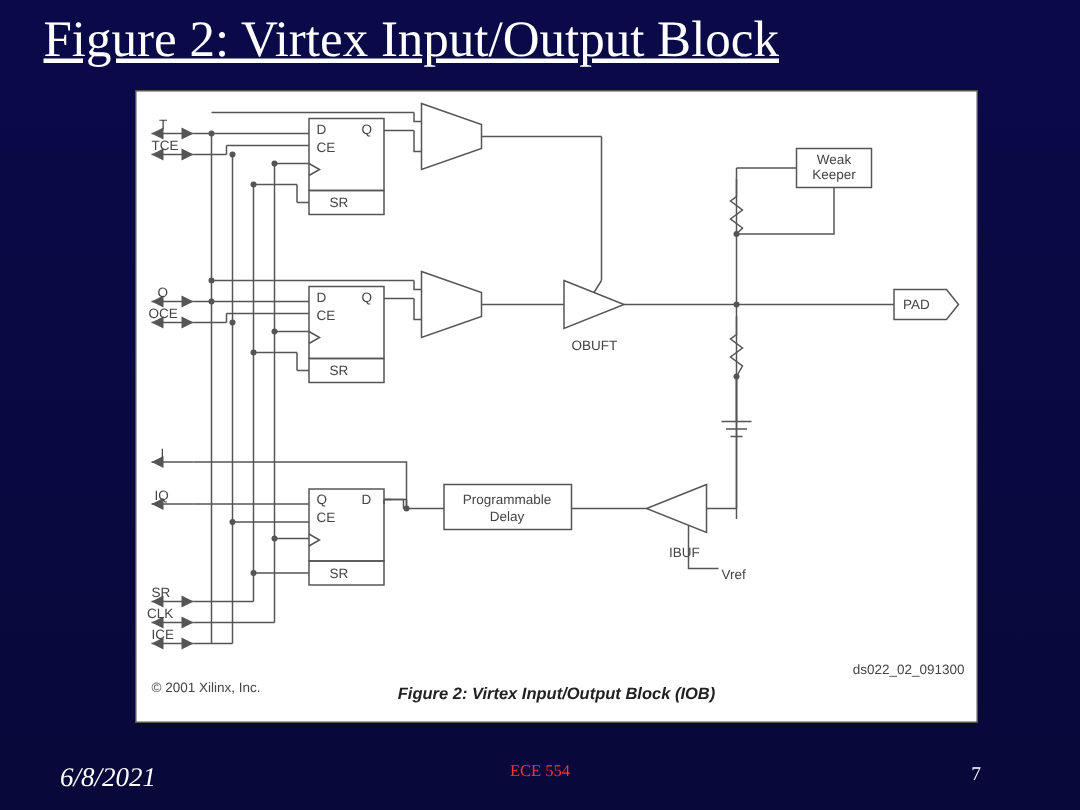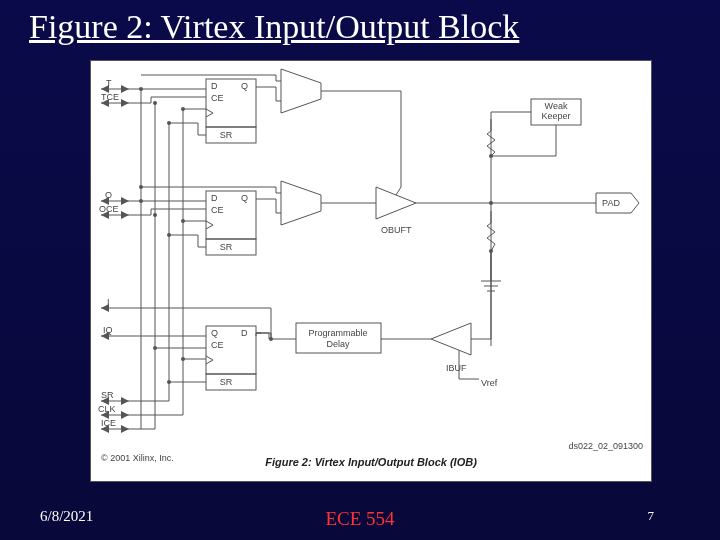--- a/index.html
+++ b/index.html
@@ -38,28 +38,29 @@
   .footer {
     position: absolute;
     bottom: 8px;
     width: 100%;
     height: 24px;
   }
   .ft-date {
     position: absolute;
     left: 40px;
     color: #fff;
-    font-size: 15px;
+    font-size: 18px;
+    font-style: italic;
   }
   .ft-course {
     position: absolute;
     left: 50%;
     transform: translateX(-50%);
     color: #f33;
-    font-size: 19px;
+    font-size: 11px;
   }
   .ft-page {
     position: absolute;
     right: 66px;
     color: #fff;
     font-size: 13px;
   }
   svg text { font-family: Arial, sans-serif; }
 </style>
 </head>

